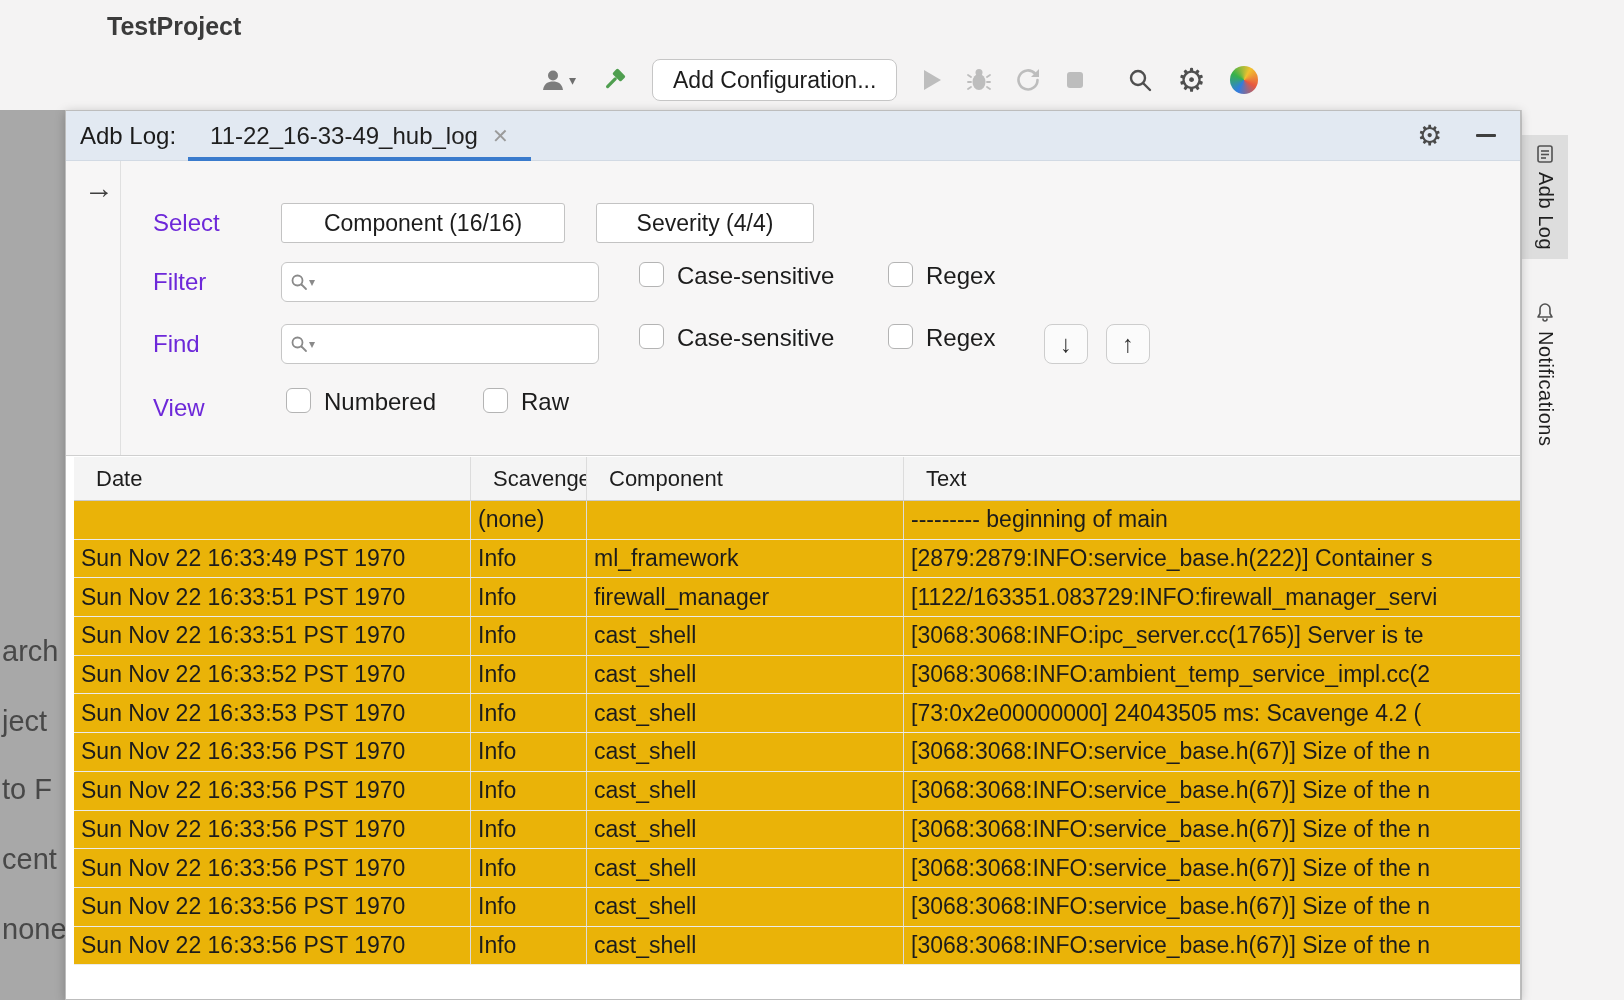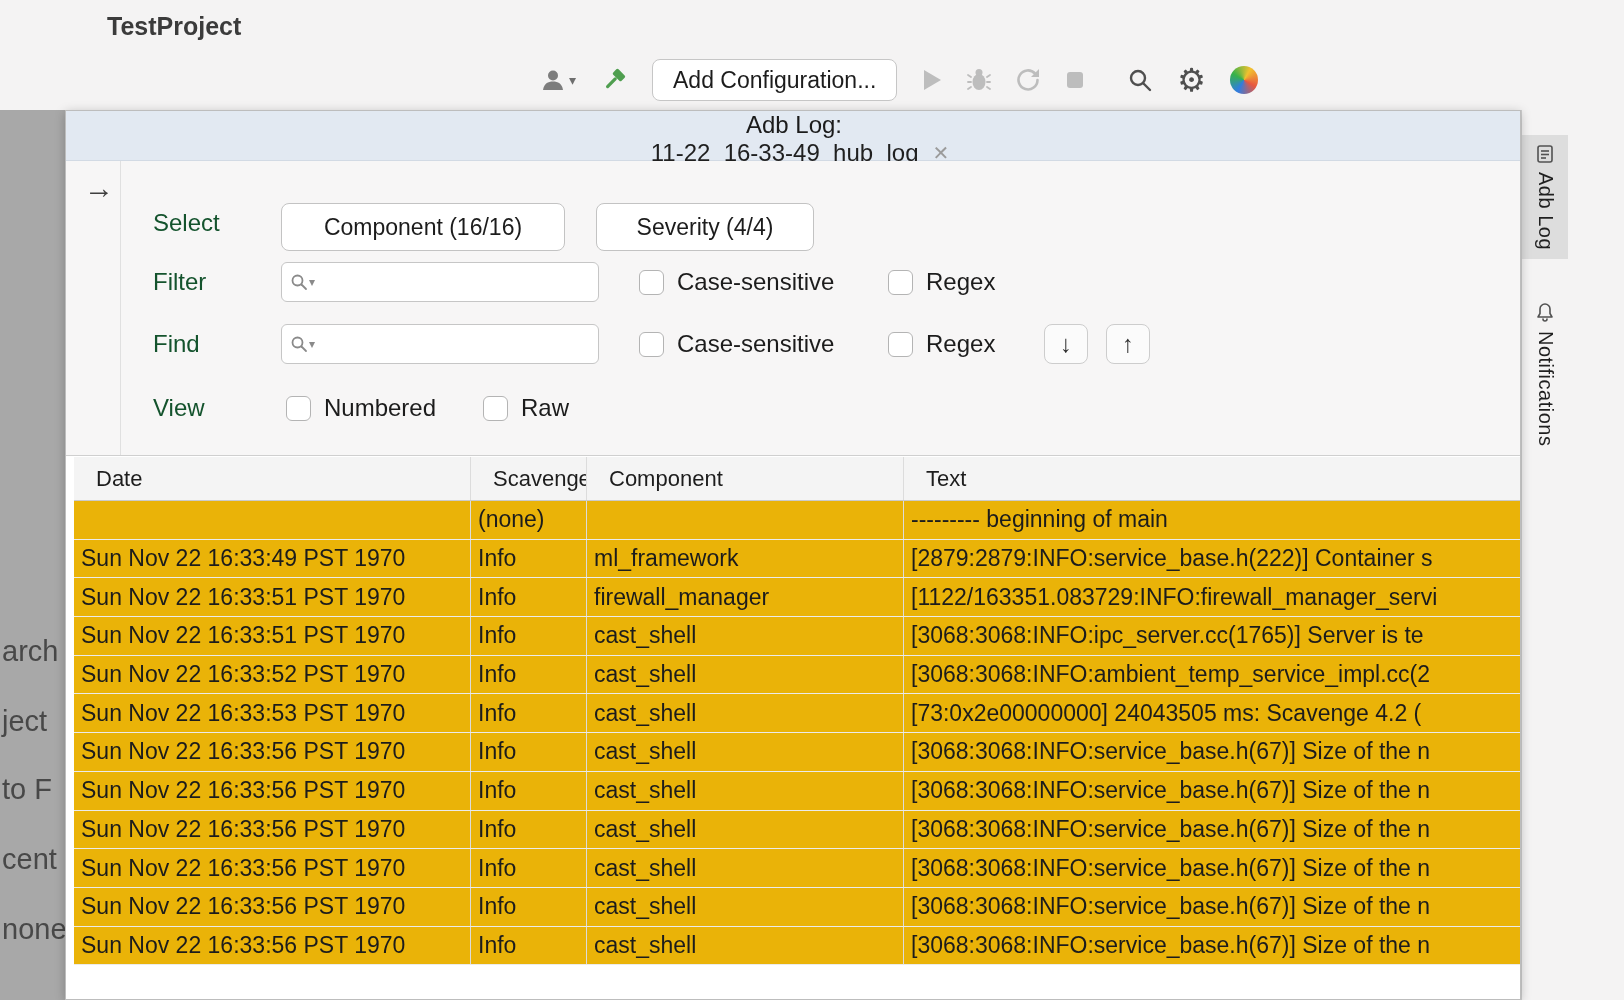--- a/index.html
+++ b/index.html
@@ -31,45 +31,45 @@
   .strip-item { position:absolute; left:0; width:46px; display:flex; flex-direction:column; align-items:center;
                 gap:8px; padding:9px 0; }
   .strip-item.selected { background:#dddddd; }
   .strip-label { writing-mode:vertical-rl; font-size:20px; color:#1f1f1f; letter-spacing:.5px; white-space:nowrap; }
 
   
   .panel { position:absolute; left:65px; top:110px; width:1456px; height:890px; background:#ffffff;
            border:1px solid #bdbdbd; box-shadow:0 2px 10px rgba(0,0,0,.22); overflow:hidden; }
 
   .panel-header { position:absolute; left:0; top:0; width:100%; height:50px; background:#e2e9f2;
-                  border-bottom:1px solid #d2dae4; display:flex; align-items:center; padding-left:14px;flex-direction:column; }
+                  border-bottom:1px solid #d2dae4; display:flex; align-items:center; padding-left:14px; }
   .panel-title { font-size:24px; font-weight:500; color:#1b1b1b; margin-right:12px; }
   .tab { position:relative; height:50px; display:flex; align-items:center; padding:0 22px; }
   .tab::after { content:''; position:absolute; left:0; right:0; bottom:0; height:4px;
                 background:var(--tab-underline,#3a7bcd); }
   .tab-label { font-size:24px; color:#1f1f1f; white-space:nowrap; }
   .tab-close { font-size:20px; color:#9b9b9b; margin-left:14px; }
   .header-spacer { flex:1; }
   .hdr-gear { font-size:28px; color:#4a4a4a; line-height:1; margin-right:34px; }
   .hdr-min { width:20px; height:3px; background:#3f3f3f; border-radius:1px; margin-right:24px; }
 
   
   .filter-section { position:absolute; left:0; top:50px; width:100%; height:295px; background:#f7f6f6;
                     border-bottom:1px solid #cfcfcf; }
   .left-stripe { position:absolute; left:0; top:0; width:55px; height:100%; border-right:1px solid #e0e0e0; }
   .fwd { position:absolute; left:18px; top:10px; font-size:30px; color:#3f3f3f; }
-  .lbl { position:absolute; left:87px; height:40px; line-height:40px; font-size:24px; color:#14532d; }
-  .pill { position:absolute; height:48px; background:#ffffff; border:1px solid #c3c3c3; border-radius:8px;
+  .lbl { position:absolute; left:87px; height:40px; line-height:40px; font-size:24px; color:#6d28d9; }
+  .pill { position:absolute; height:40px; background:#ffffff; border:1px solid #c3c3c3; border-radius:3px;
           font-size:23px; color:#1c1c1c; font-family:inherit; }
   .search-box { position:absolute; left:215px; width:318px; height:40px; background:#ffffff;
                 border:1px solid #c6c6c6; border-radius:6px; display:flex; align-items:center; padding:0 8px; }
   .search-box .chev { font-size:12px; color:#8a8a8a; margin:0 4px 0 1px; }
   .search-box input { flex:1; min-width:0; border:none; outline:none; background:transparent;
                       font-size:22px; font-family:inherit; color:#1c1c1c; }
-  .chk { position:absolute; height:40px; display:flex; align-items:center; gap:13px; font-size:24px; color:#1c1c1c; }
+  .chk { position:absolute; height:40px; display:flex; align-items:flex-start; gap:13px; font-size:24px; color:#1c1c1c; }
   .chk .box { width:25px; height:25px; background:#ffffff; border:1.5px solid #b4b4b4; border-radius:6px; }
   .nav { position:absolute; width:44px; height:40px; background:#fbfbfb; border:1px solid #cdcdcd;
          border-radius:8px; font-size:24px; color:#2e2e2e; font-family:inherit; display:flex;
          align-items:center; justify-content:center; }
 
   
   .log-table { position:absolute; left:0; top:346px; width:100%; bottom:0; background:#ffffff; overflow:hidden;padding-left:8px; }
   .thead { display:flex; height:44px; background:#f4f4f4; border-bottom:1px solid #cbcbcb; }
   .th { display:flex; align-items:center; padding-left:22px; font-size:22px; color:#1d1d1d; white-space:nowrap; overflow:hidden; }
   .tr { display:flex; height:38.7px; border-bottom:1px solid #ebebeb; background:#eab308; }

